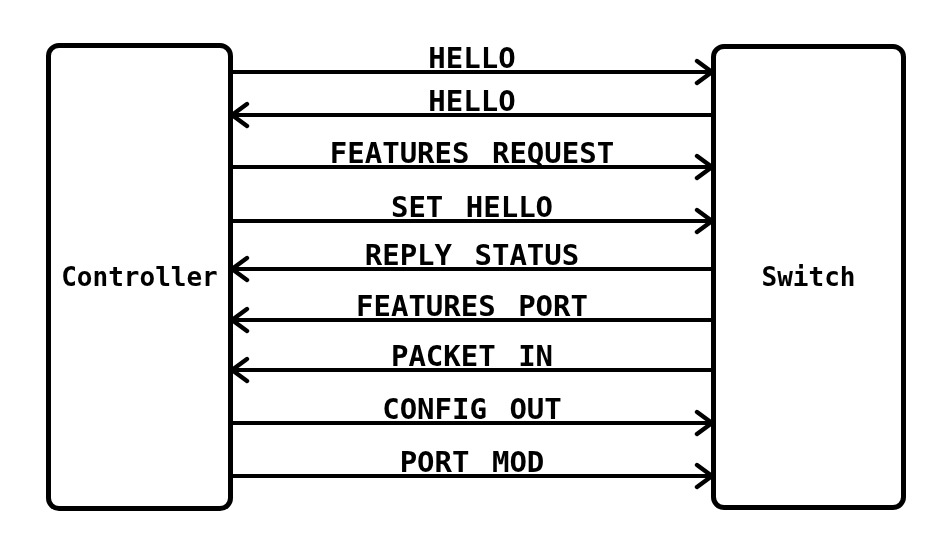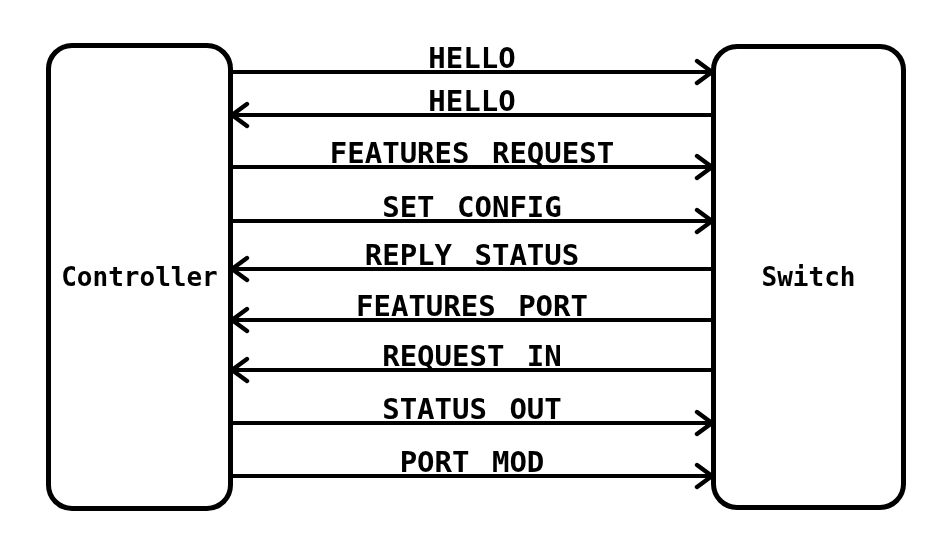--- a/index.html
+++ b/index.html
@@ -14,21 +14,21 @@
     background: #ffffff;
     overflow: hidden;
     font-family: "DejaVu Sans Mono", "Liberation Mono", monospace;
     color: #000000;
   }
   .node {
     position: absolute;
     box-sizing: border-box;
     background: #ffffff;
     border: 5px solid #000000;
-    border-radius: 26px;
+    border-radius: 13px;
     display: flex;
     align-items: center;
     justify-content: center;
     font-size: 26px;
     font-weight: bold;
     letter-spacing: 0px;
   }
   .node-controller {
     left: 46px;
     top: 43px;
@@ -107,21 +107,21 @@
 
   <div class="msg" style="top:167px">
     <div class="msg-label">FEATURES REQUEST</div>
     <div class="msg-line"></div>
     <svg class="arrowhead dir-right" viewBox="0 0 22 28">
       <polyline points="4,3 19,14 4,25" fill="none" stroke="#000" stroke-width="4.4" stroke-linecap="round"></polyline>
     </svg>
   </div>
 
   <div class="msg" style="top:221px">
-    <div class="msg-label">SET CONFIG</div>
+    <div class="msg-label">SET HELLO</div>
     <div class="msg-line"></div>
     <svg class="arrowhead dir-right" viewBox="0 0 22 28">
       <polyline points="4,3 19,14 4,25" fill="none" stroke="#000" stroke-width="4.4" stroke-linecap="round"></polyline>
     </svg>
   </div>
 
   <div class="msg" style="top:269px">
     <div class="msg-label">REPLY STATUS</div>
     <div class="msg-line"></div>
     <svg class="arrowhead dir-left" viewBox="0 0 22 28">
@@ -131,29 +131,29 @@
 
   <div class="msg" style="top:320px">
     <div class="msg-label">FEATURES PORT</div>
     <div class="msg-line"></div>
     <svg class="arrowhead dir-left" viewBox="0 0 22 28">
       <polyline points="18,3 3,14 18,25" fill="none" stroke="#000" stroke-width="4.4" stroke-linecap="round"></polyline>
     </svg>
   </div>
 
   <div class="msg" style="top:370px">
-    <div class="msg-label">REQUEST IN</div>
+    <div class="msg-label">PACKET IN</div>
     <div class="msg-line"></div>
     <svg class="arrowhead dir-left" viewBox="0 0 22 28">
       <polyline points="18,3 3,14 18,25" fill="none" stroke="#000" stroke-width="4.4" stroke-linecap="round"></polyline>
     </svg>
   </div>
 
   <div class="msg" style="top:423px">
-    <div class="msg-label">STATUS OUT</div>
+    <div class="msg-label">CONFIG OUT</div>
     <div class="msg-line"></div>
     <svg class="arrowhead dir-right" viewBox="0 0 22 28">
       <polyline points="4,3 19,14 4,25" fill="none" stroke="#000" stroke-width="4.4" stroke-linecap="round"></polyline>
     </svg>
   </div>
 
   <div class="msg" style="top:476px">
     <div class="msg-label">PORT MOD</div>
     <div class="msg-line"></div>
     <svg class="arrowhead dir-right" viewBox="0 0 22 28">

